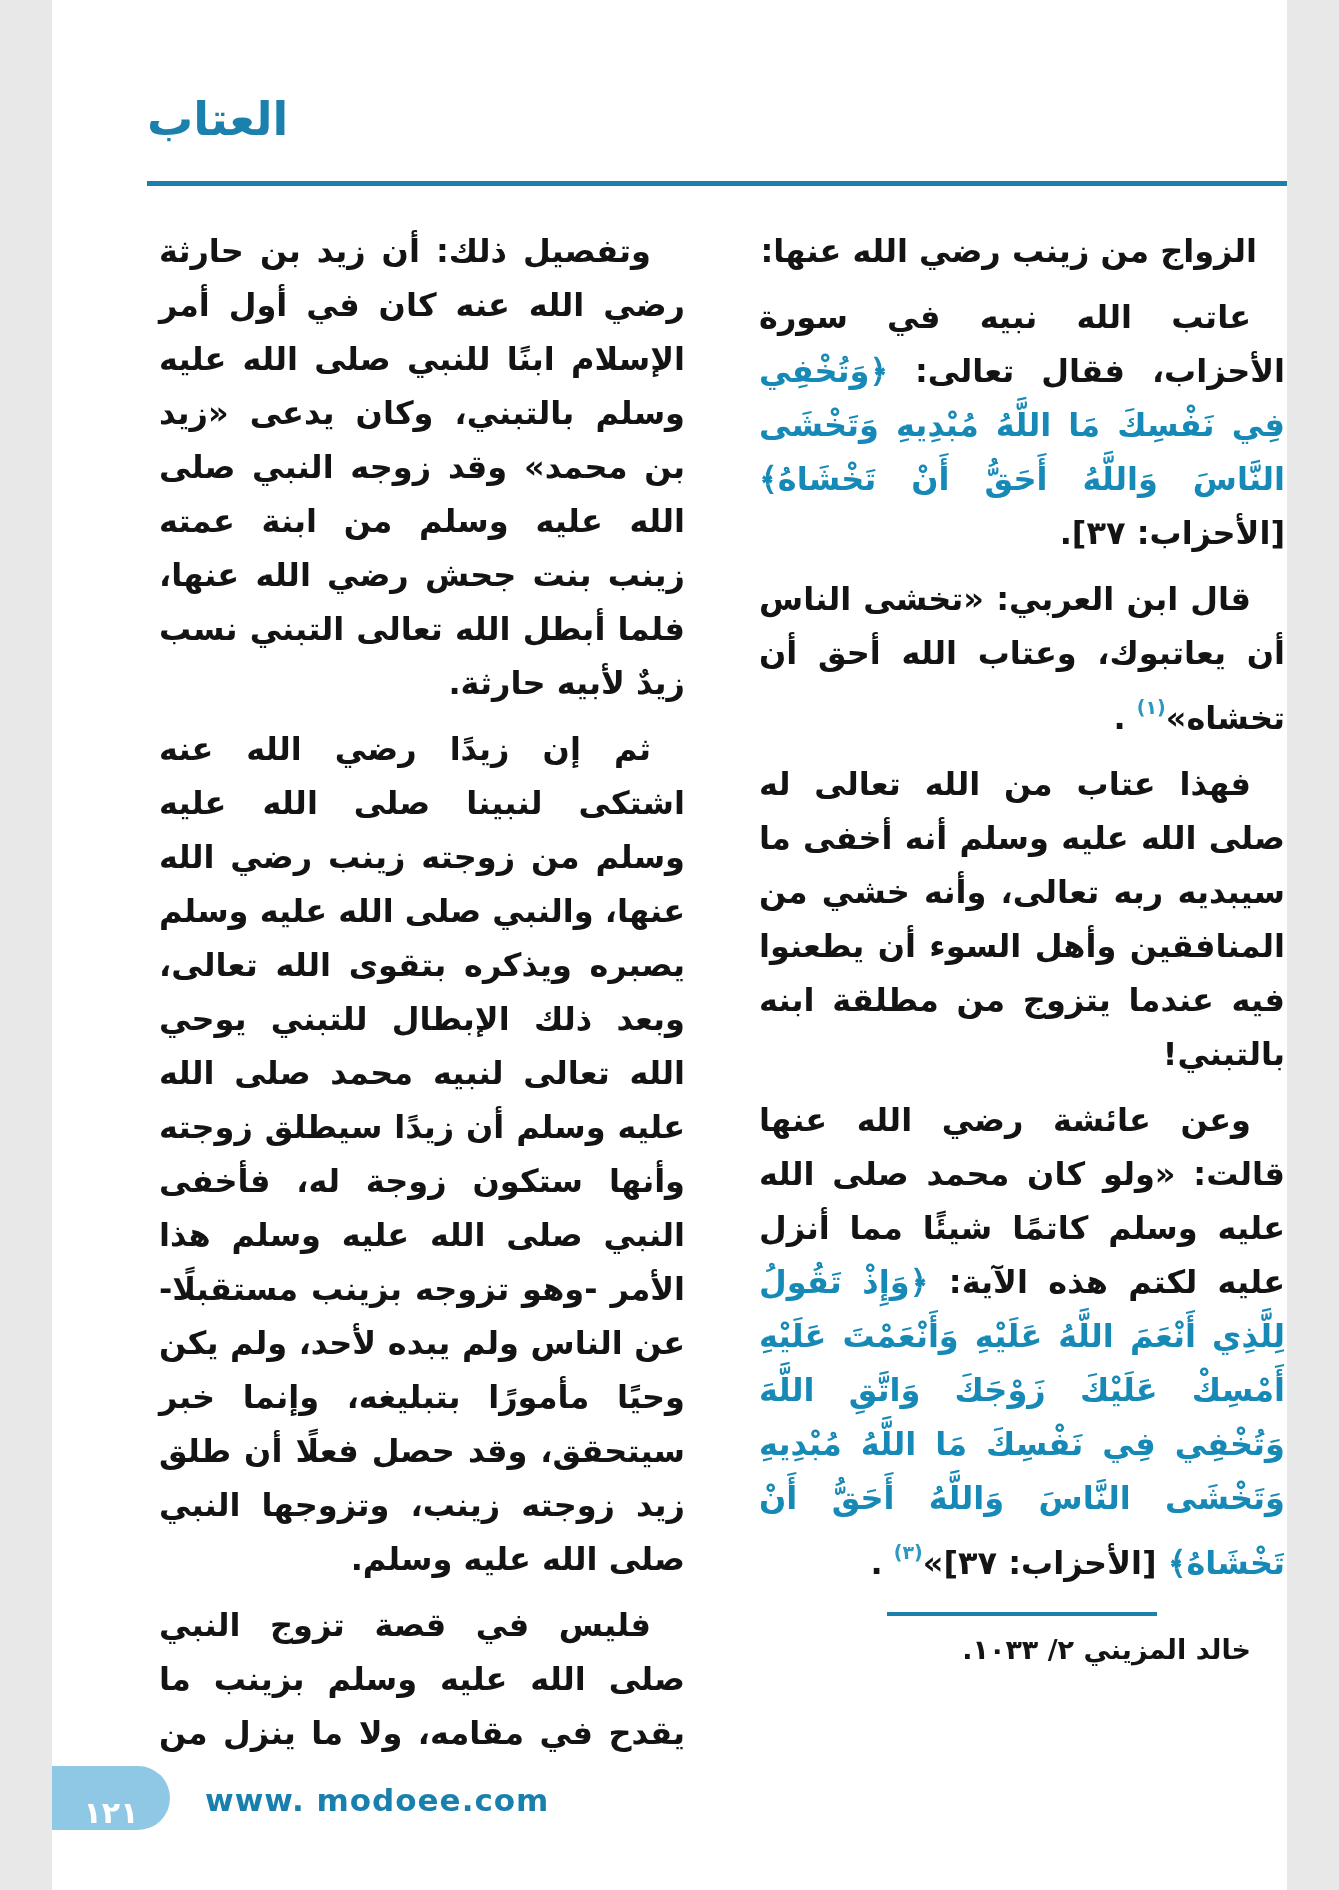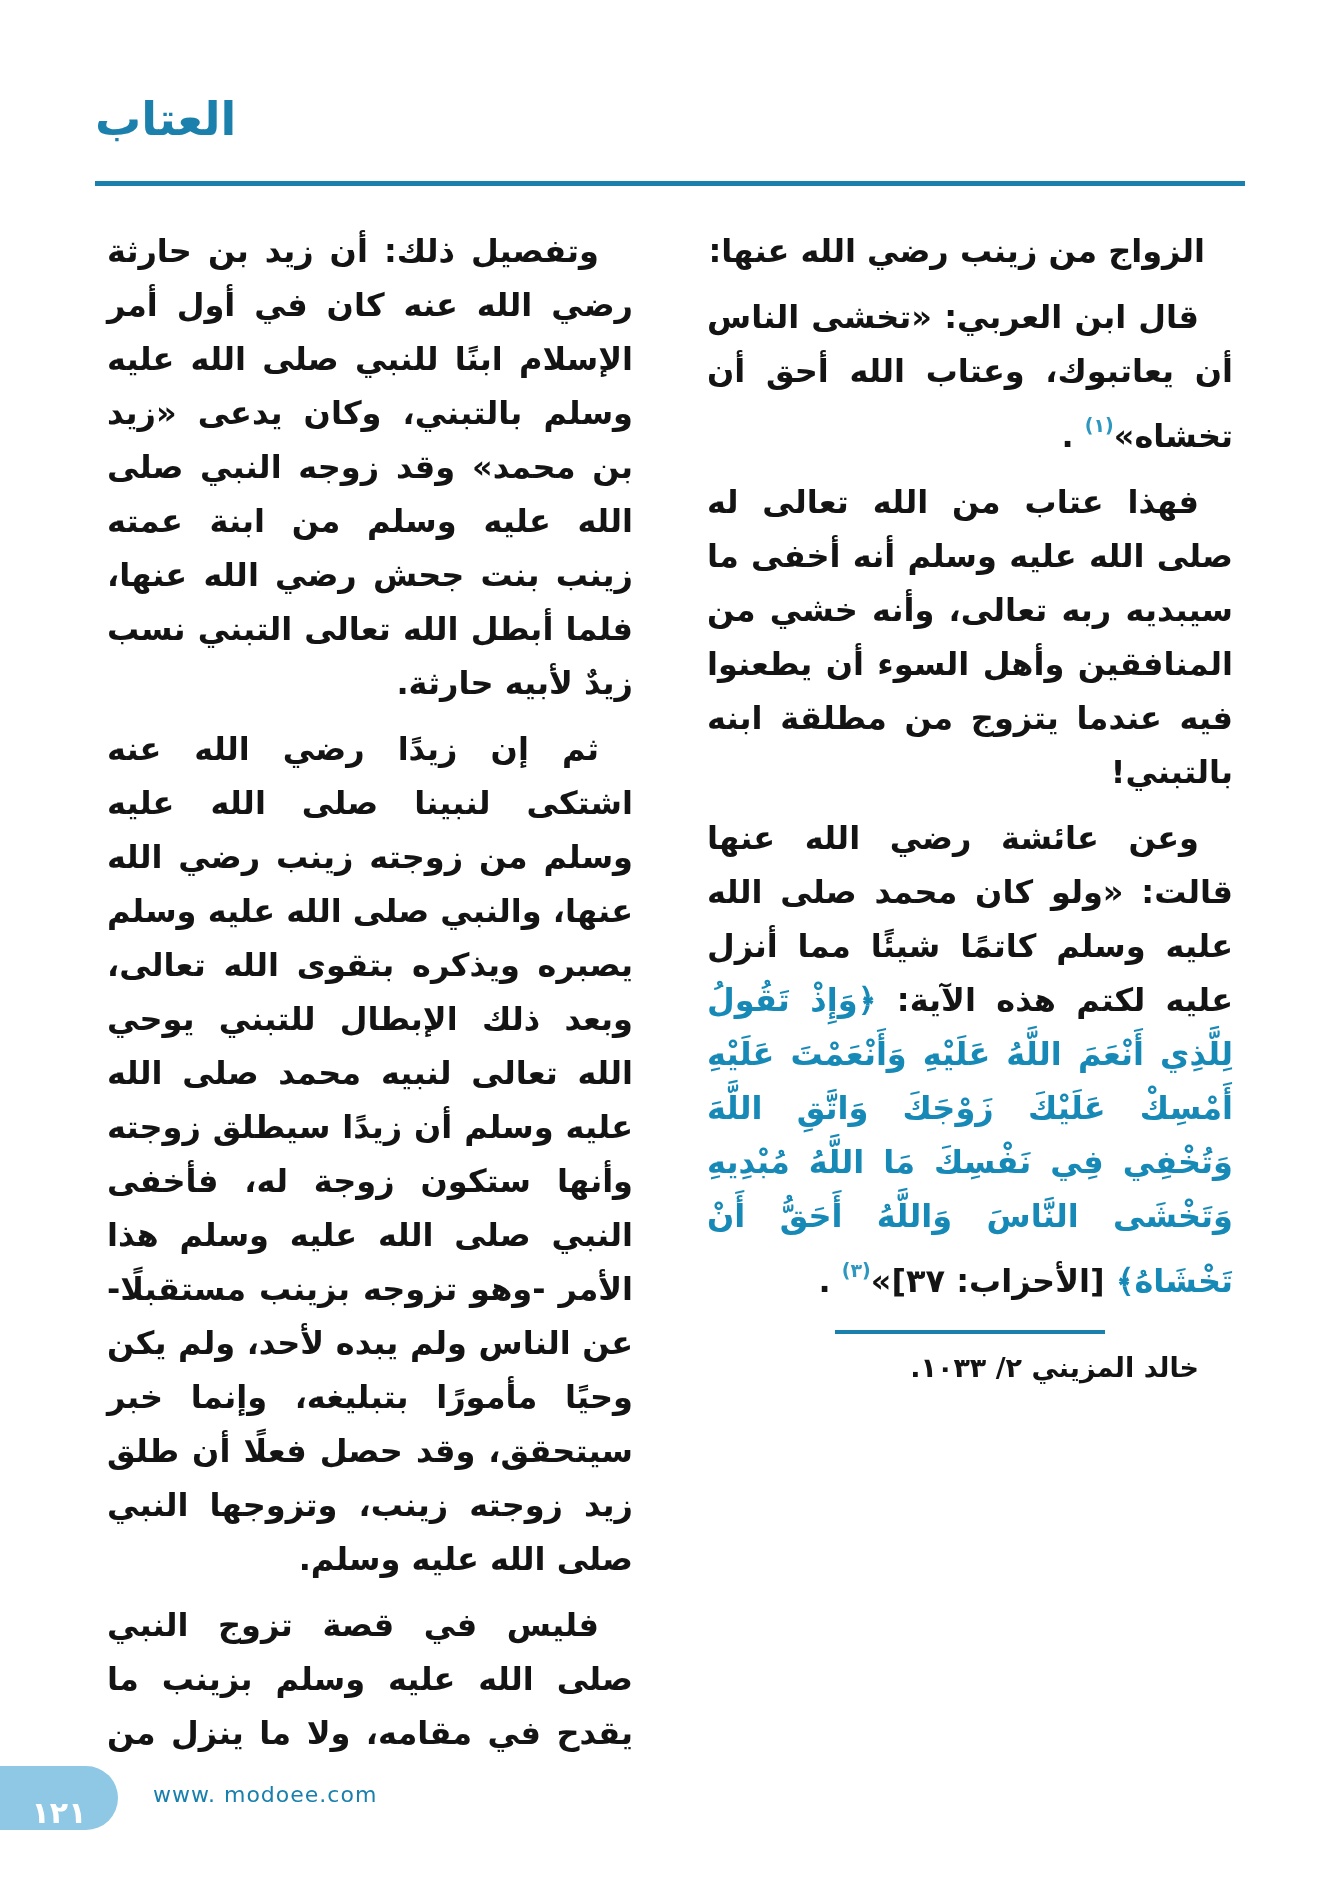--- a/index.html
+++ b/index.html
@@ -6,21 +6,21 @@
     --teal:#1b81ac;
     --quran:#1789b6;
     --fnnum:#2d97c0;
     --badge:#8fc8e5;
     --url:#1980ad;
     --ink:#141414;
   }
   html,body{margin:0;padding:0;background:#e8e8e8;}
   .page{
     position:relative;
-    width:1339px;height:1890px;
+    width:1235px;height:1890px;
     background:#ffffff;
     margin:0 auto;
     overflow:hidden;
     font-family:"DejaVu Sans",sans-serif;
     color:var(--ink);
   }
   .header-title{
     position:absolute;left:95px;top:92px;
     font-size:46px;font-weight:bold;color:var(--teal);
     direction:rtl;
@@ -67,39 +67,40 @@
     background:var(--badge);
     border-radius:0 32px 32px 0;
     color:#ffffff;
     display:flex;align-items:flex-end;justify-content:center;
     font-size:30px;font-weight:bold;
     letter-spacing:4px;
   }
   .site-url{
     position:absolute;left:153px;top:1782px;
     color:var(--url);
-    font-size:22px;font-weight:normal;
+    font-size:31px;font-weight:bold;
     letter-spacing:1px;
     direction:ltr;
   }
 </style>
 </head>
 <body>
 
 <div class="page">
 
   <div class="header-title">العتاب</div>
 
   <div class="header-rule"></div>
 
   <div class="columns">
 
     <div class="col">
       <div>
           <p class="para heading"><span>الزواج من زينب رضي الله عنها:</span></p>
+          <p class="para"><span>عاتب الله نبيه في سورة الأحزاب، فقال تعالى: </span><span class="quran">﴿وَتُخْفِي فِي نَفْسِكَ مَا اللَّهُ مُبْدِيهِ وَتَخْشَى النَّاسَ وَاللَّهُ أَحَقُّ أَنْ تَخْشَاهُ﴾</span><span> [الأحزاب: ٣٧].</span></p>
           <p class="para"><span>قال ابن العربي: «تخشى الناس أن يعاتبوك، وعتاب الله أحق أن تخشاه»</span><span class="fn-ref">(١)</span><span> .</span></p>
           <p class="para"><span>فهذا عتاب من الله تعالى له صلى الله عليه وسلم أنه أخفى ما سيبديه ربه تعالى، وأنه خشي من المنافقين وأهل السوء أن يطعنوا فيه عندما يتزوج من مطلقة ابنه بالتبني!</span></p>
           <p class="para"><span>وعن عائشة رضي الله عنها قالت: «ولو كان محمد صلى الله عليه وسلم كاتمًا شيئًا مما أنزل عليه لكتم هذه الآية: </span><span class="quran">﴿وَإِذْ تَقُولُ لِلَّذِي أَنْعَمَ اللَّهُ عَلَيْهِ وَأَنْعَمْتَ عَلَيْهِ أَمْسِكْ عَلَيْكَ زَوْجَكَ وَاتَّقِ اللَّهَ وَتُخْفِي فِي نَفْسِكَ مَا اللَّهُ مُبْدِيهِ وَتَخْشَى النَّاسَ وَاللَّهُ أَحَقُّ أَنْ تَخْشَاهُ﴾</span><span> [الأحزاب: ٣٧]»</span><span class="fn-ref">(٣)</span><span> .</span></p>
         </div>
       <div class="fn-sep"></div>
       <div class="footnotes">
           <div class="fn-item continuation"><span>خالد المزيني ٢/ ١٠٣٣.</span></div>
         </div>
     </div>
 

